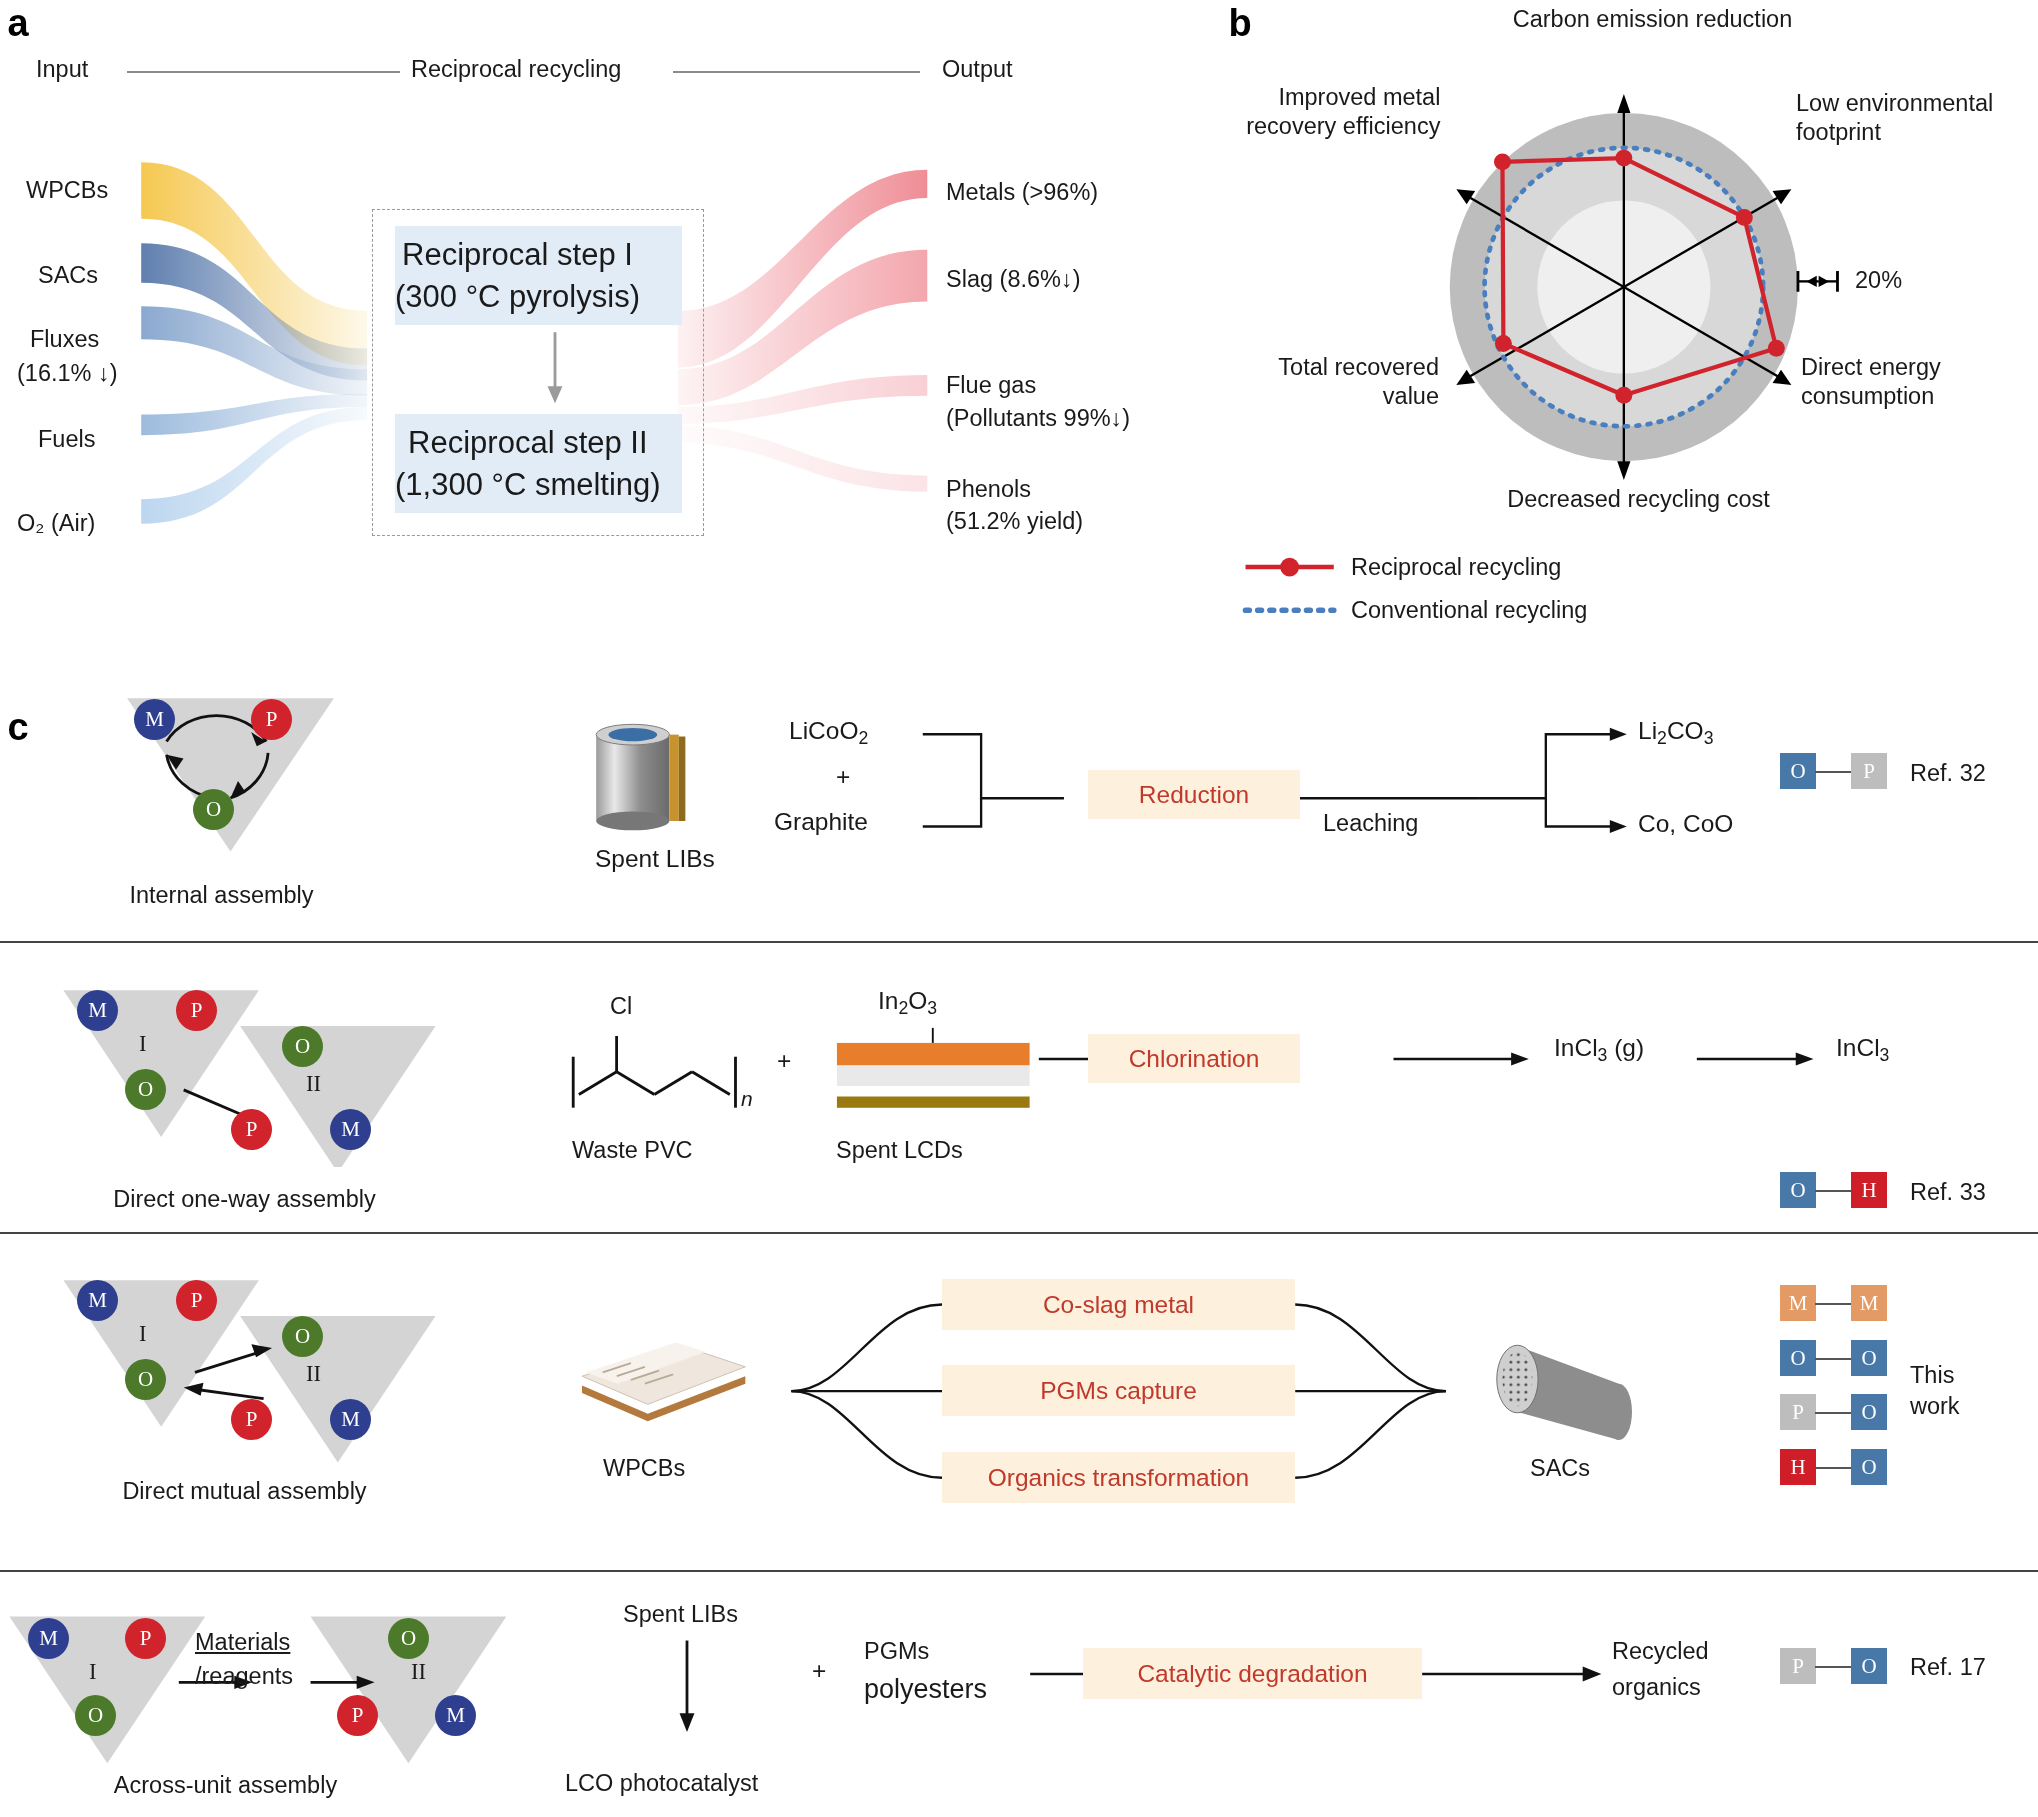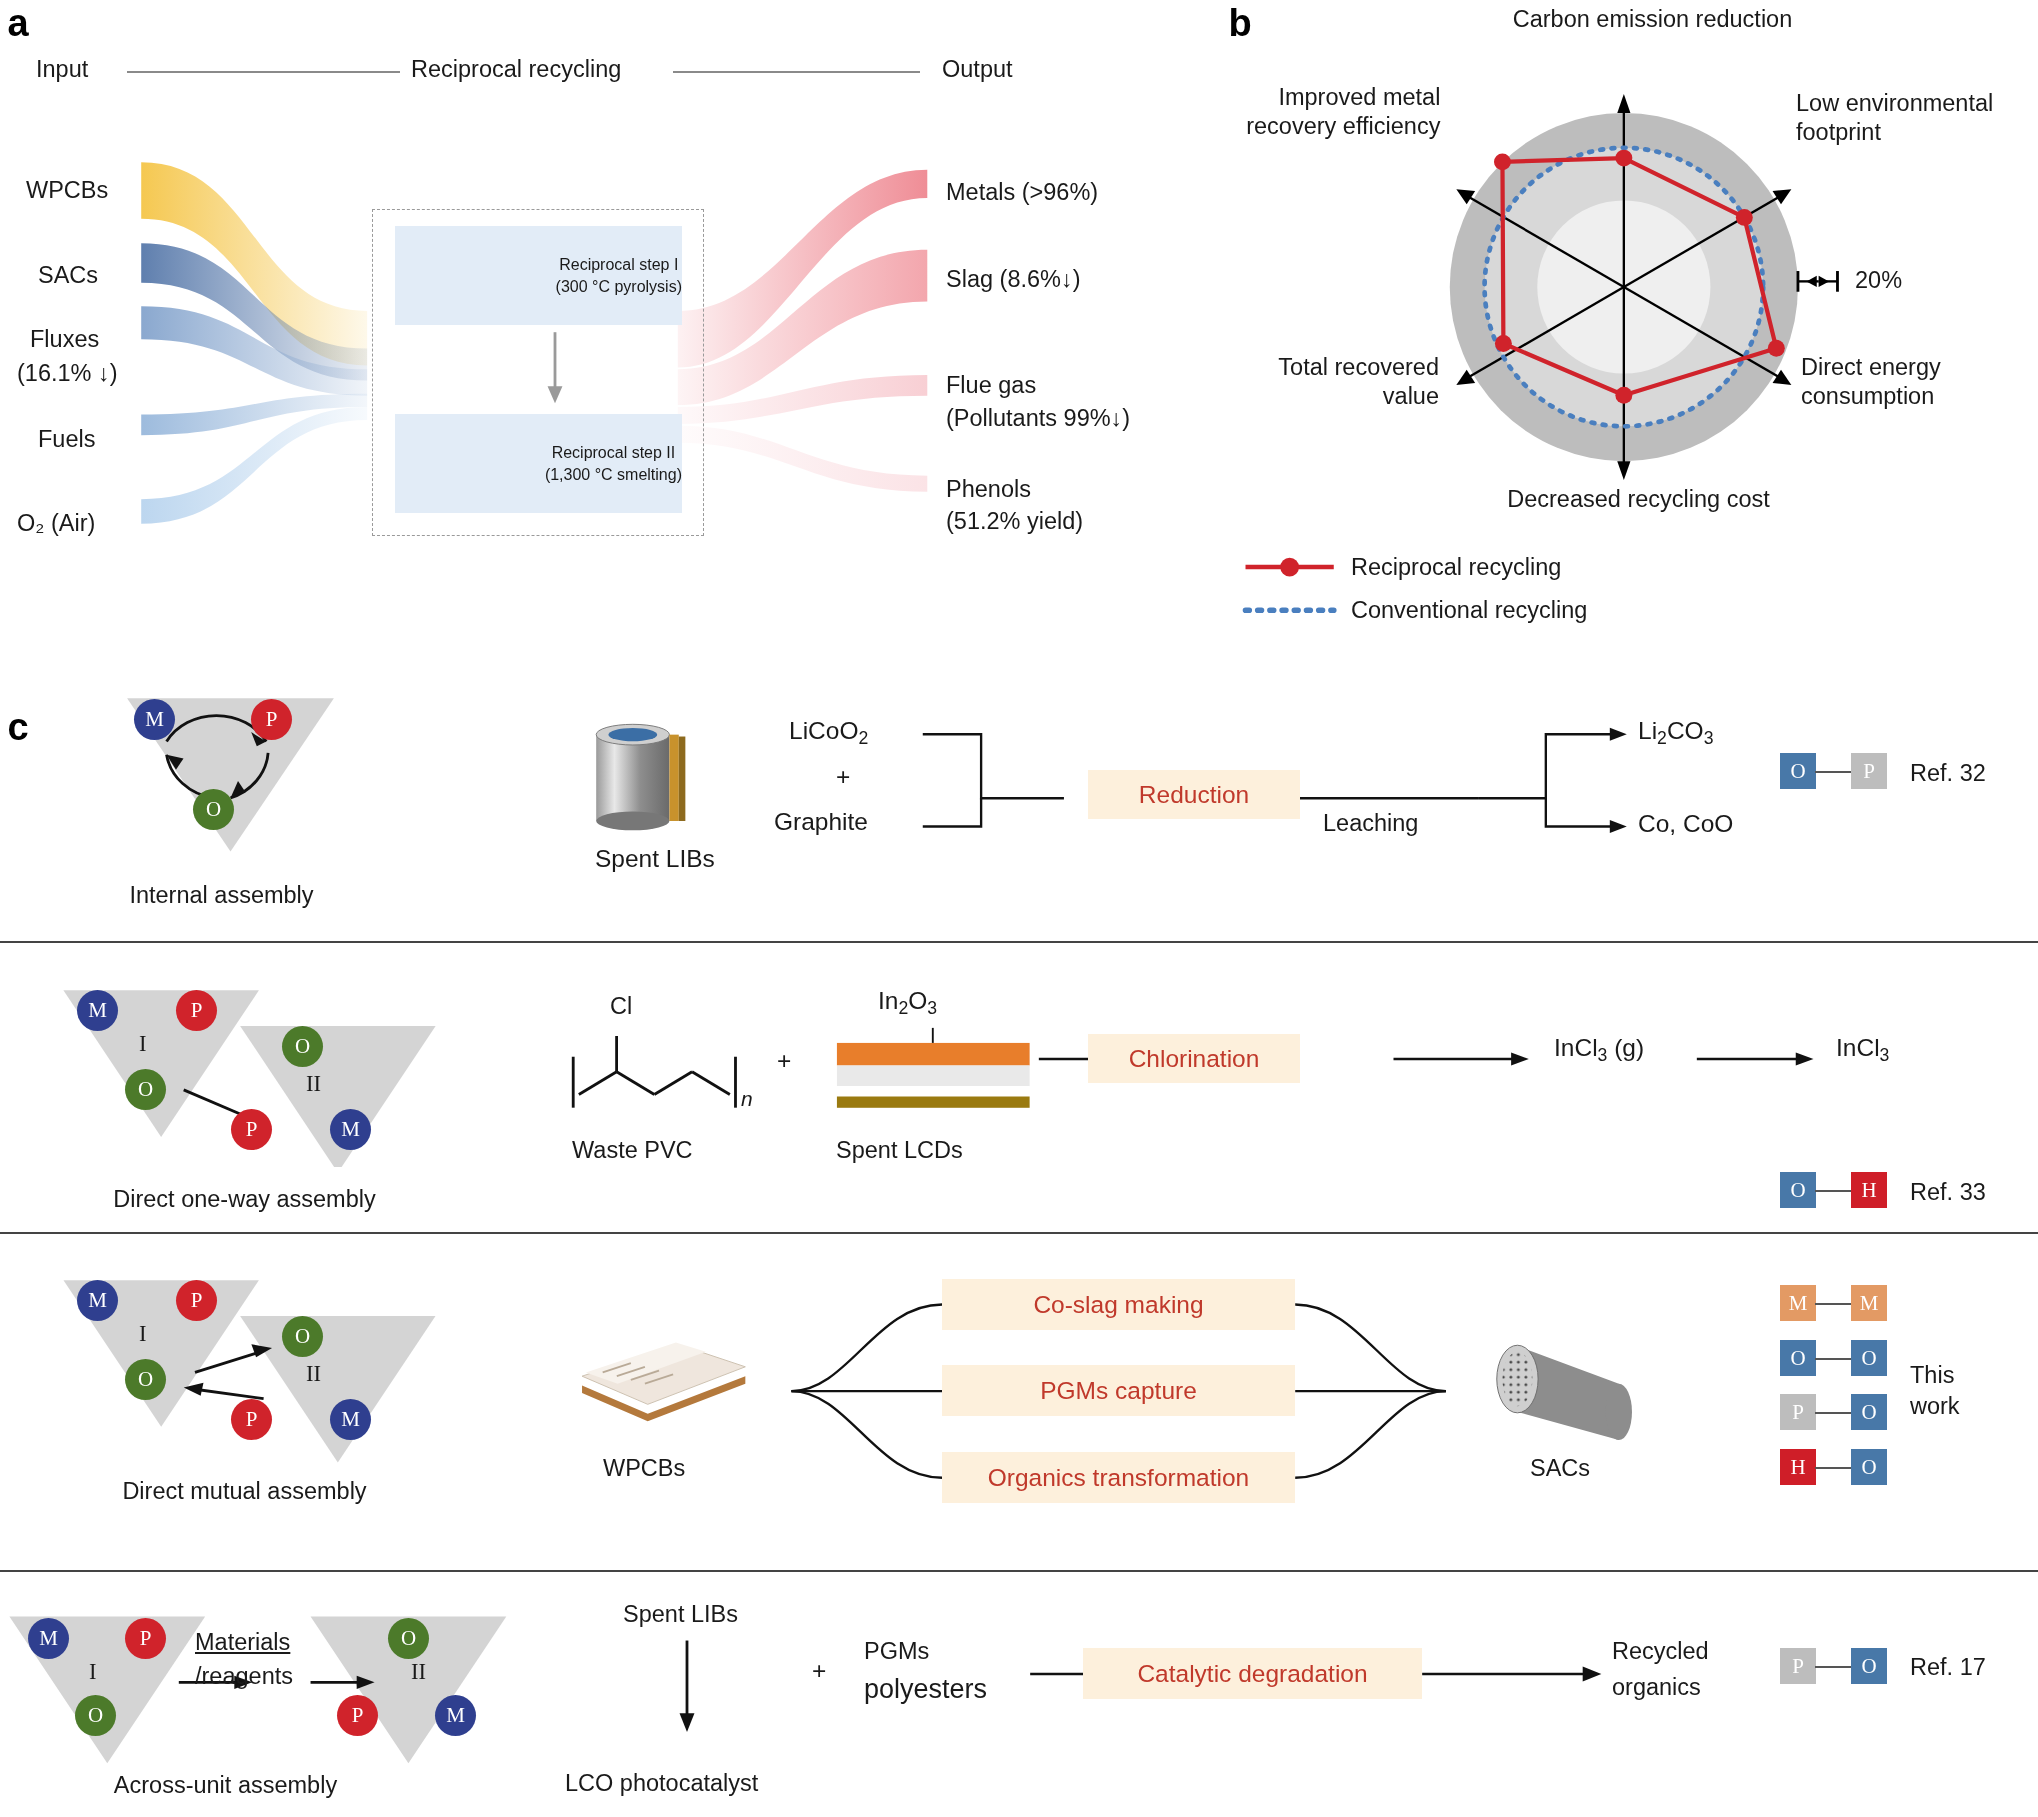--- a/index.html
+++ b/index.html
@@ -24,23 +24,23 @@
   
   #panel-a { position: absolute; left: 0; top: 0; width: 1205px; height: 603px; }
   #panel-a .lbl { position: absolute; font-size: 23.5px; color: #1a1a1a; white-space: nowrap; }
   .hdr-line { position: absolute; height: 1.9px; background: #8a8a8a; }
   .step-box {
     position: absolute;
     background: #e2ecf7;
     border: none;
     display: flex;
     align-items: center;
-    justify-content: flex-end;
+    justify-content: flex-start;
     text-align: center;
-    font-size: 16px;
+    font-size: 31px;
     line-height: 1.35;
     color: #1a1a1a;
   }
   .dashed-box {
     position: absolute;
     border: 1.9px dashed #9a9a9a;
   }
   
   #panel-b { position: absolute; left: 1205px; top: 0; width: 833px; height: 659px; }
   #panel-b .lbl { position: absolute; font-size: 23.5px; color: #1a1a1a; line-height: 1.25; }
@@ -391,21 +391,21 @@
   <span class="chem" style="left:603px; top:796px; font-size:23.5px;">WPCBs</span>
 
   <svg width="678" height="217" style="position:absolute; left:782px; top:617px;" viewBox="0 0 720 230">
     <path d="M10,122 C70,122 100,30 170,30" fill="none" stroke="#111" stroke-width="2.5"></path>
     <path d="M10,122 L170,122" fill="none" stroke="#111" stroke-width="2.5"></path>
     <path d="M10,122 C70,122 100,214 170,214" fill="none" stroke="#111" stroke-width="2.5"></path>
     <path d="M545,30 C615,30 645,122 705,122" fill="none" stroke="#111" stroke-width="2.5"></path>
     <path d="M545,122 L705,122" fill="none" stroke="#111" stroke-width="2.5"></path>
     <path d="M545,214 C615,214 645,122 705,122" fill="none" stroke="#111" stroke-width="2.5"></path>
   </svg>
-  <div class="proc-box" style="left:942px; top:620px; width:353px; height:51px;">Co-slag making</div>
+  <div class="proc-box" style="left:942px; top:620px; width:353px; height:51px;">Co-slag metal</div>
   <div class="proc-box" style="left:942px; top:706px; width:353px; height:51px;">PGMs capture</div>
   <div class="proc-box" style="left:942px; top:793px; width:353px; height:51px;">Organics transformation</div>
 
   <svg width="169" height="132" style="position:absolute; left:1478px; top:670px;" viewBox="0 0 180 140">
     <defs>
       <pattern id="dots" width="8" height="8" patternUnits="userSpaceOnUse">
         <circle cx="3" cy="3" r="1.6" fill="#4a4a4a"></circle>
       </pattern>
     </defs>
     <path d="M42,18 L150,58 L150,118 L42,88 Z" fill="#8d8d8d"></path>

